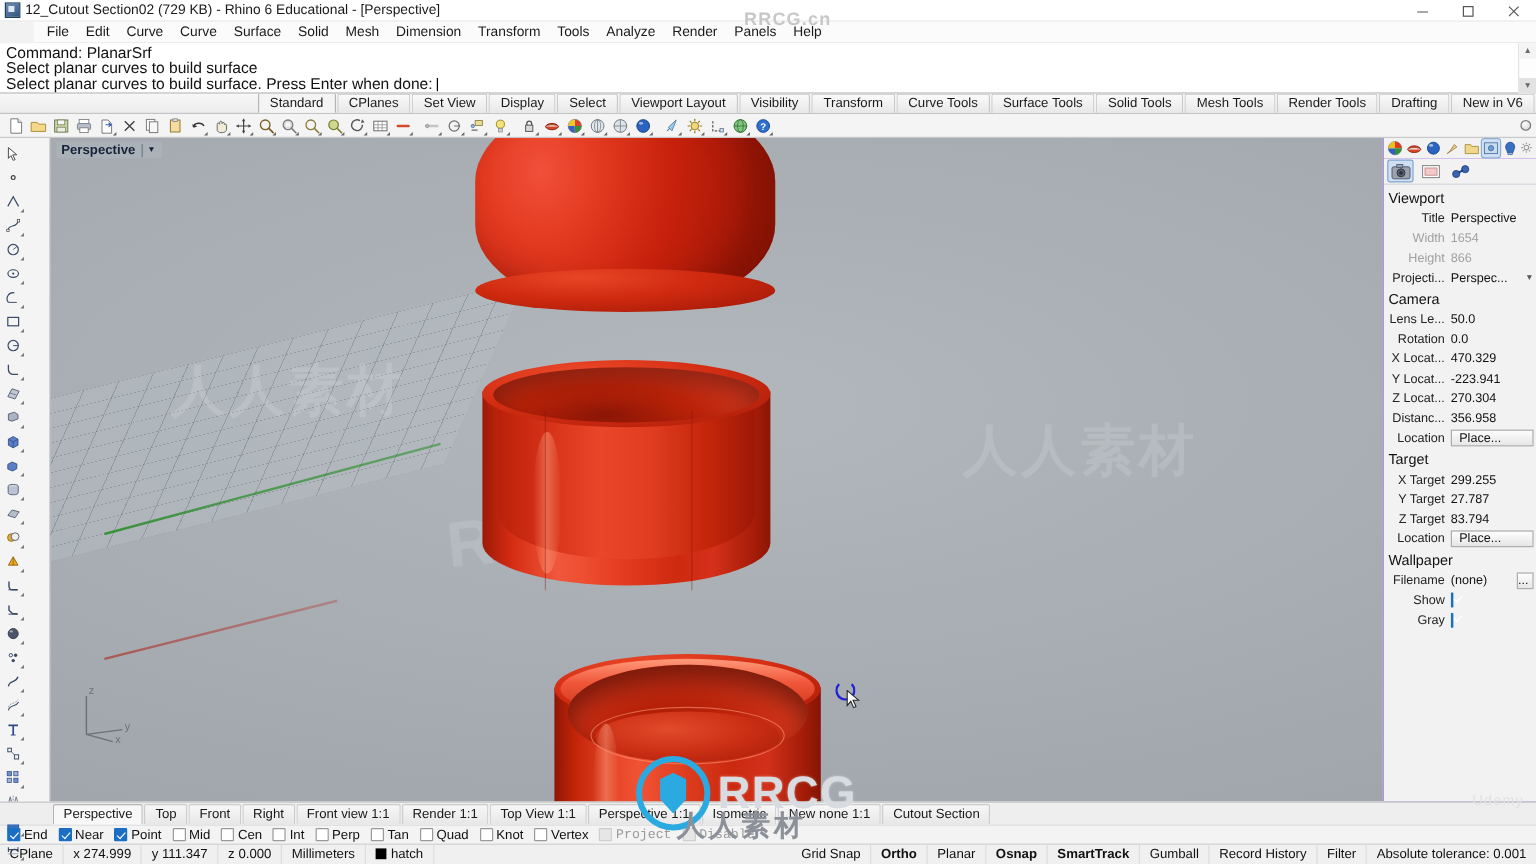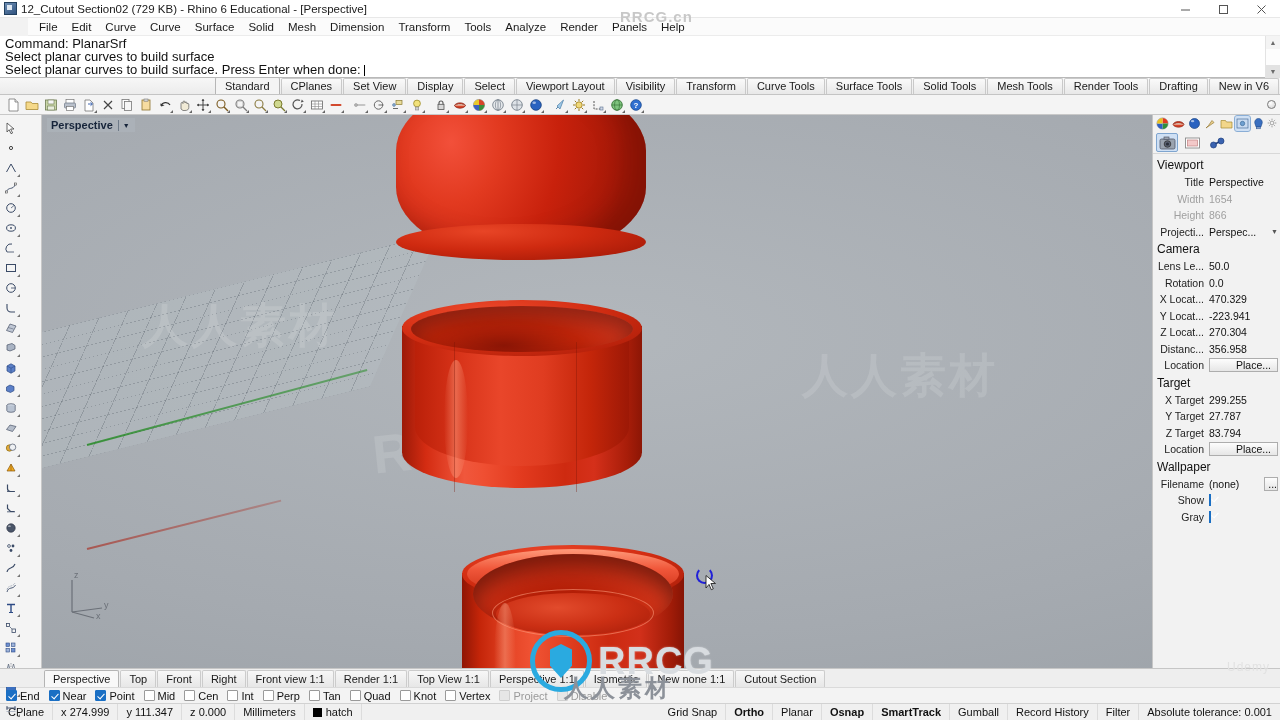--- a/index.html
+++ b/index.html
@@ -516,21 +516,21 @@
   }
   .rp-btn {
     border: 1px solid #adadad;
     background: linear-gradient(#fdfdfd,#e6e6e6);
     font-size: 10.5px;
     padding: 0 6px;
     height: 14px;
     line-height: 12px;
     margin-right: 2px;
     flex: 1 1 auto;
-    text-align: right;
+    text-align: left;
     color: #111;
   }
   .rp-btn.small { flex: none; width: 14px; padding: 0; }
   .rp-check {
     width: 11px; height: 11px;
     background: #1a6fc4;
     border: 1px solid #1a6fc4;
     border-radius: 1px;
     position: relative;
   }
@@ -579,21 +579,21 @@
     flex: none;
     padding-left: 6px;
   }
   .os-item {
     display: flex; align-items: center;
     margin-right: 9px;
     font-size: 11px;
     color: #111;
     white-space: nowrap;
   }
-  .os-item.dim { color: #9a9a9a; }
+  .os-item.dim { color: #9a9a9a; font-family: Liberation Mono, monospace; }
   .os-box {
     width: 11px; height: 11px;
     border: 1px solid #9a9a9a;
     background: #fff;
     margin-right: 3px;
     flex: none;
     border-radius: 1px;
   }
   .os-box.on {
     background: #1a6fc4;

